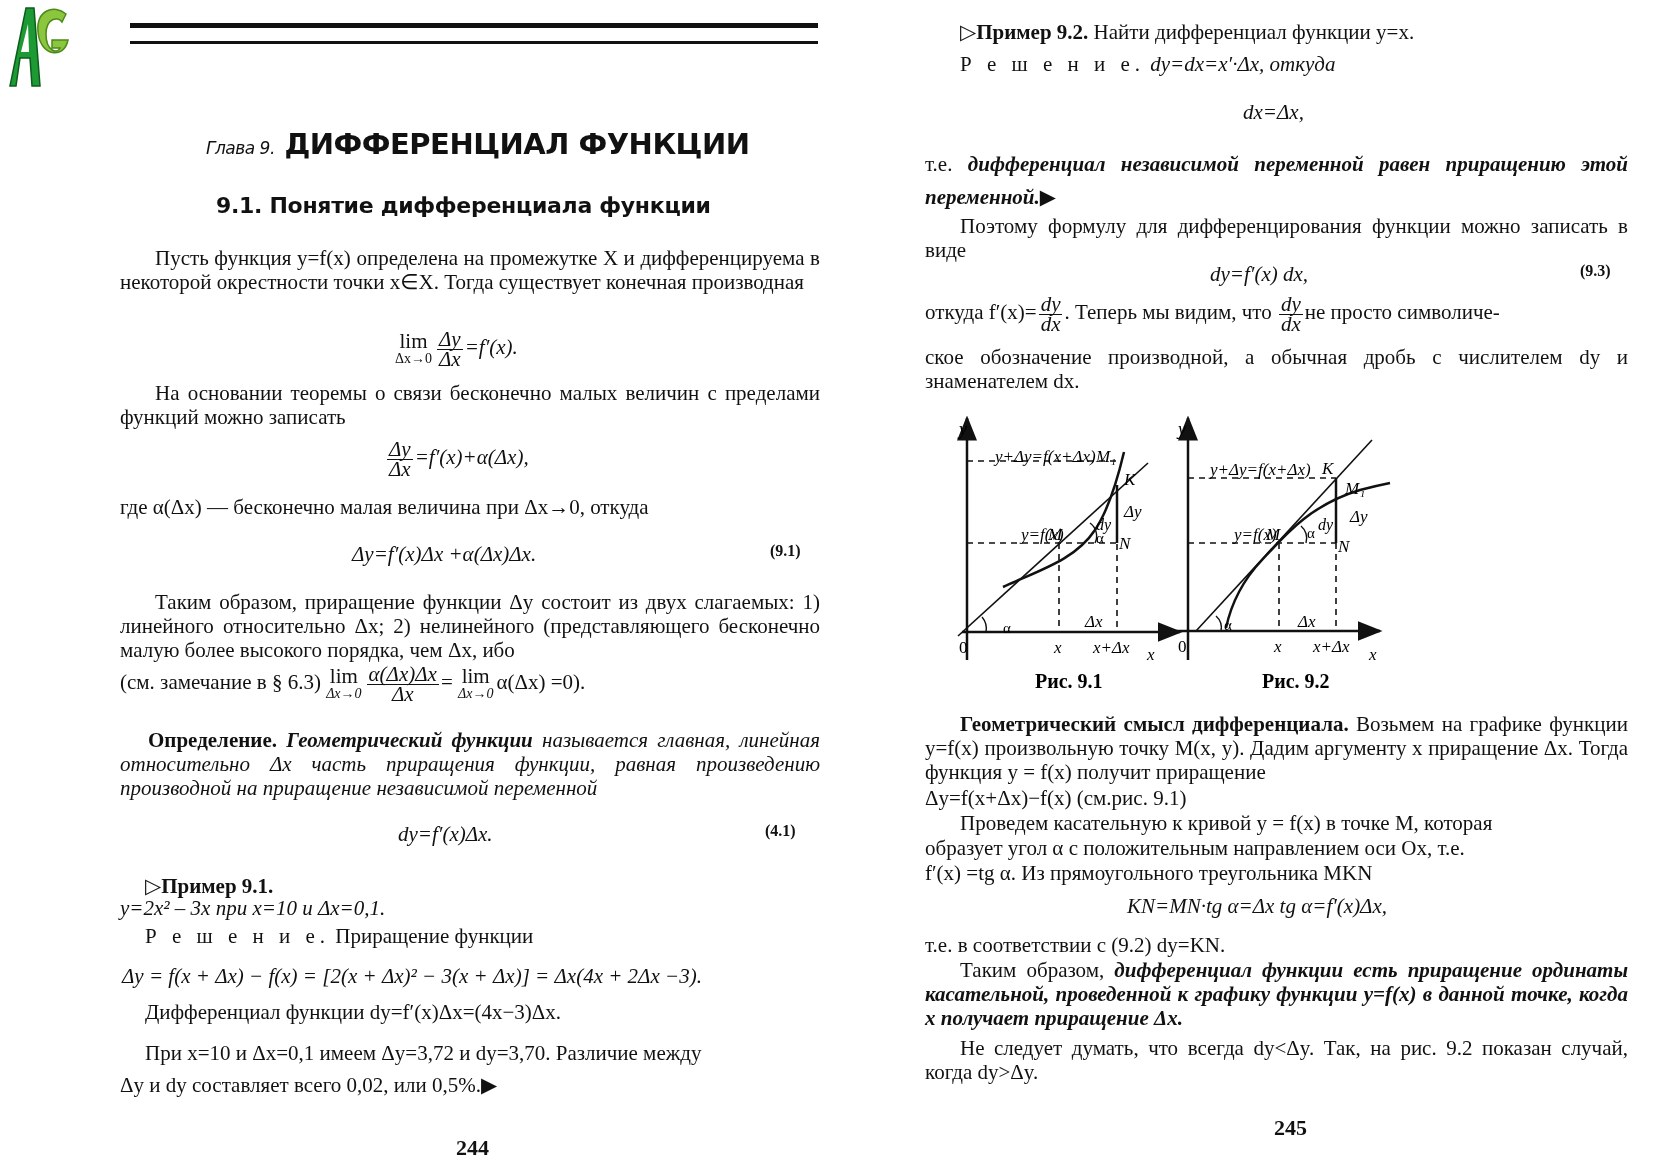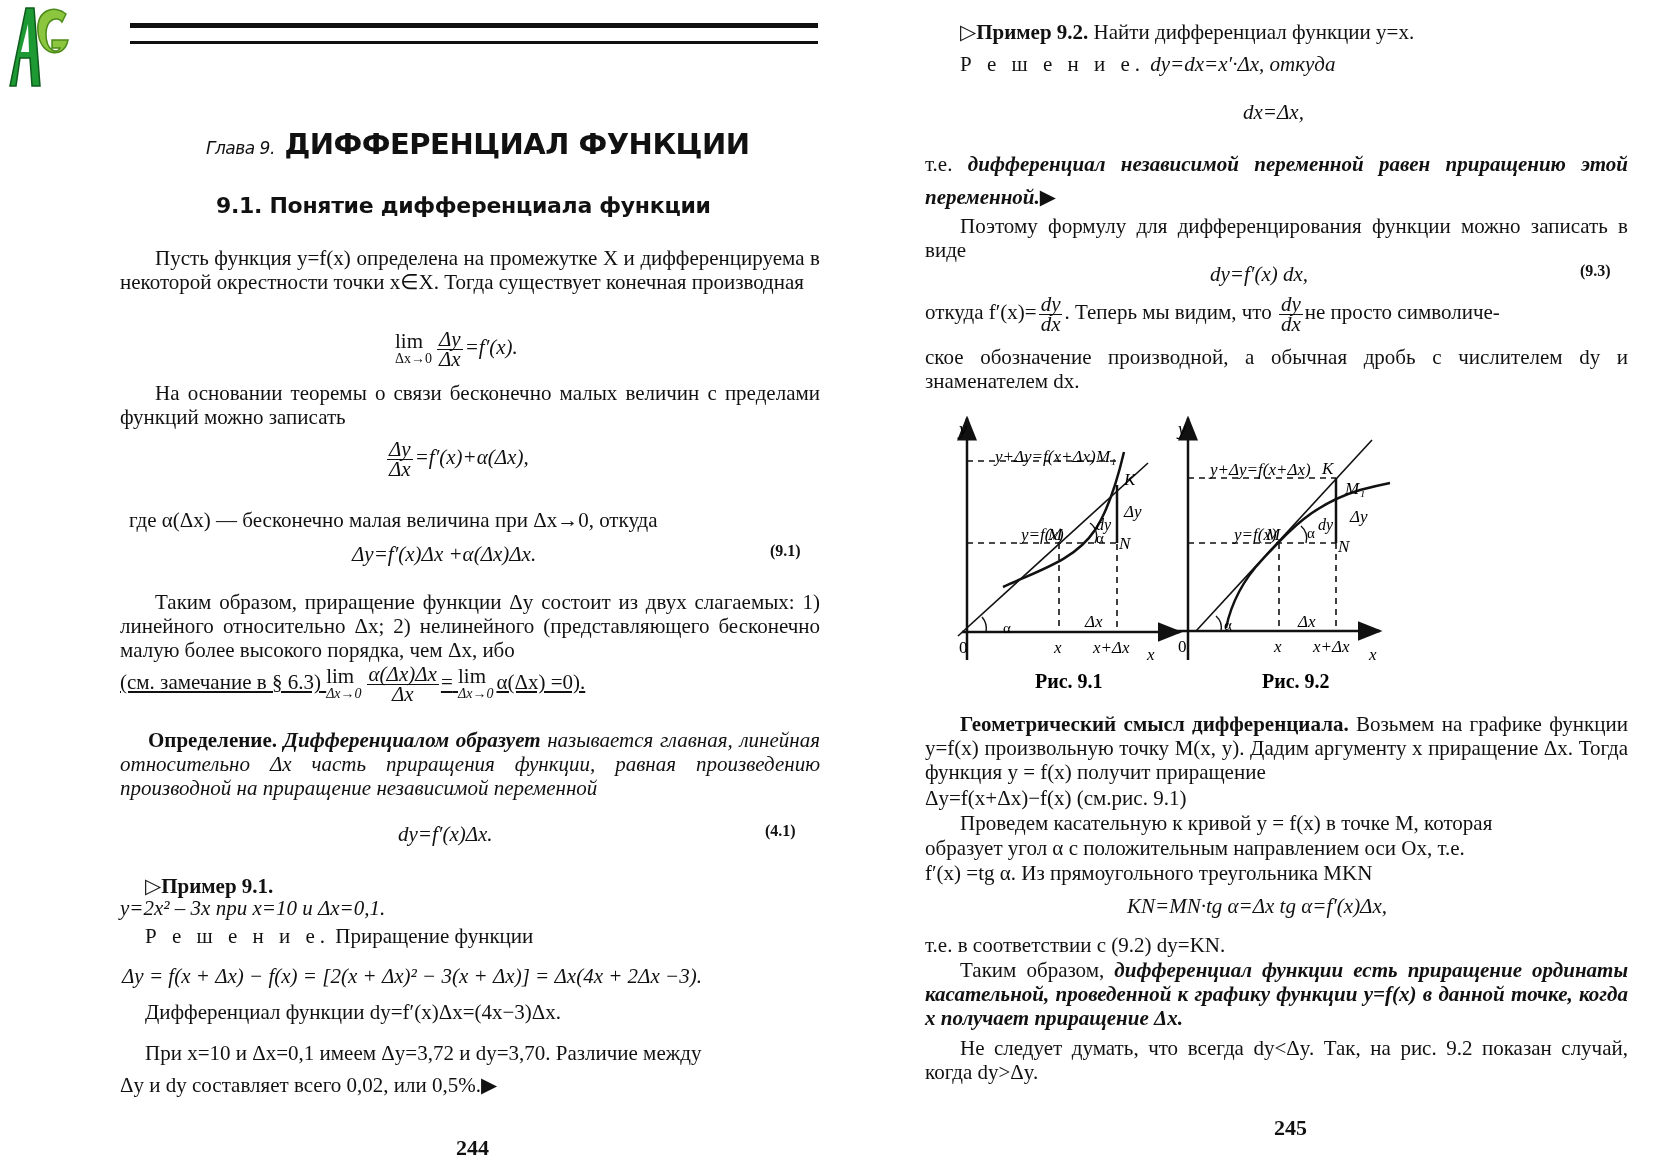--- a/index.html
+++ b/index.html
@@ -9,21 +9,21 @@
   .txt { font-size:21px; line-height:24px; white-space:nowrap; }
   .just { white-space:normal; text-align:justify; text-align-last:left; }
   .it { font-style:italic; }
   .b { font-weight:bold; }
   .bi { font-weight:bold; font-style:italic; }
   .sp { letter-spacing:5px; }
   .eqnum { font-weight:bold; font-size:16px; }
   .frac { display:inline-block; vertical-align:middle; text-align:center; line-height:19px; margin:0 2px; }
   .frac > span { display:block; padding:0 2px; }
   .frac > span.num { border-bottom:1.4px solid #111; }
-  .lim { display:inline-block; vertical-align:middle; line-height:18px; margin-right:3px; }
+  .lim { display:inline-block; vertical-align:middle; text-align:center; line-height:18px; margin-right:3px; }
   .lim > span { display:block; }
   .lim .sub { font-size:14px; }
   .rule { background:#111; }
   .h1 { font-family:"DejaVu Sans", sans-serif; font-weight:bold; font-size:29px; letter-spacing:-0.5px; }
   .h1 .glava { font-style:italic; font-weight:normal; font-size:17px; }
   .h2 { font-family:"DejaVu Sans", sans-serif; font-weight:bold; font-size:22px; letter-spacing:-0.3px; }
   .pagenum { font-weight:bold; font-size:22px; }
   svg text { font-family:"Liberation Serif", serif; }
 </style>
 </head>
@@ -51,36 +51,36 @@
 <div class="abs txt" style="left:395px;top:330px;">
   <span class="lim"><span>lim</span><span class="sub">Δx→0</span></span><span class="frac it"><span class="num">Δy</span><span>Δx</span></span><span class="it">=f′(x).</span>
 </div>
 
 <div class="abs txt just" style="left:120px;top:381px;width:700px;text-indent:35px;">На основании теоремы о связи бесконечно малых величин с пределами функций можно записать</div>
 
 <div class="abs txt" style="left:385px;top:440px;">
   <span class="frac it"><span class="num">Δy</span><span>Δx</span></span><span class="it">=f′(x)+α(Δx),</span>
 </div>
 
-<div class="abs txt" style="left:120px;top:508px;margin-left:9px;">где α(Δx) — бесконечно малая величина при Δx→0, откуда</div>
+<div class="abs txt" style="left:120px;top:495px;">где α(Δx) — бесконечно малая величина при Δx→0, откуда</div>
 
 <div class="abs txt it" style="left:352px;top:542px;">Δy=f′(x)Δx +α(Δx)Δx.</div>
 <div class="abs eqnum" style="left:770px;top:542px;">(9.1)</div>
 
 <div class="abs txt just" style="left:120px;top:590px;width:700px;text-indent:35px;">Таким образом, приращение функции Δy состоит из двух слагаемых: 1) линейного относительно Δx; 2) нелинейного (представляющего бесконечно малую более высокого порядка, чем Δx, ибо</div>
 
-<div class="abs txt" style="left:120px;top:665px;text-decoration:underline;">
+<div class="abs txt" style="left:120px;top:665px;">
   <span>(см. замечание в § 6.3)</span>
   <span class="lim"><span>lim</span><span class="sub it">Δx→0</span></span><span class="frac it"><span class="num">α(Δx)Δx</span><span>Δx</span></span><span>=</span>
   <span class="lim"><span>lim</span><span class="sub it">Δx→0</span></span><span>α(Δx) =0).</span>
 </div>
 
 <div class="abs txt just" style="left:120px;top:728px;width:700px;text-indent:28px;">
   <span class="b">Определение.</span>
-  <span class="bi">Дифференциалом образует</span>
+  <span class="bi">Геометрический функции</span>
   <span class="it">называется главная, линейная относительно Δx часть приращения функции, равная произведению производной на приращение независимой переменной</span>
 </div>
 
 <div class="abs txt it" style="left:398px;top:822px;">dy=f′(x)Δx.</div>
 <div class="abs eqnum" style="left:765px;top:822px;">(4.1)</div>
 
 <div class="abs txt" style="left:145px;top:862px;width:675px;display:flex;justify-content:space-between;margin-top:12px;">
   <span><span>▷</span><span class="b">Пример 9.1.</span></span>
 </div>
 <div class="abs txt it" style="left:120px;top:896px;">y=2x² – 3x при x=10 и Δx=0,1.</div>

